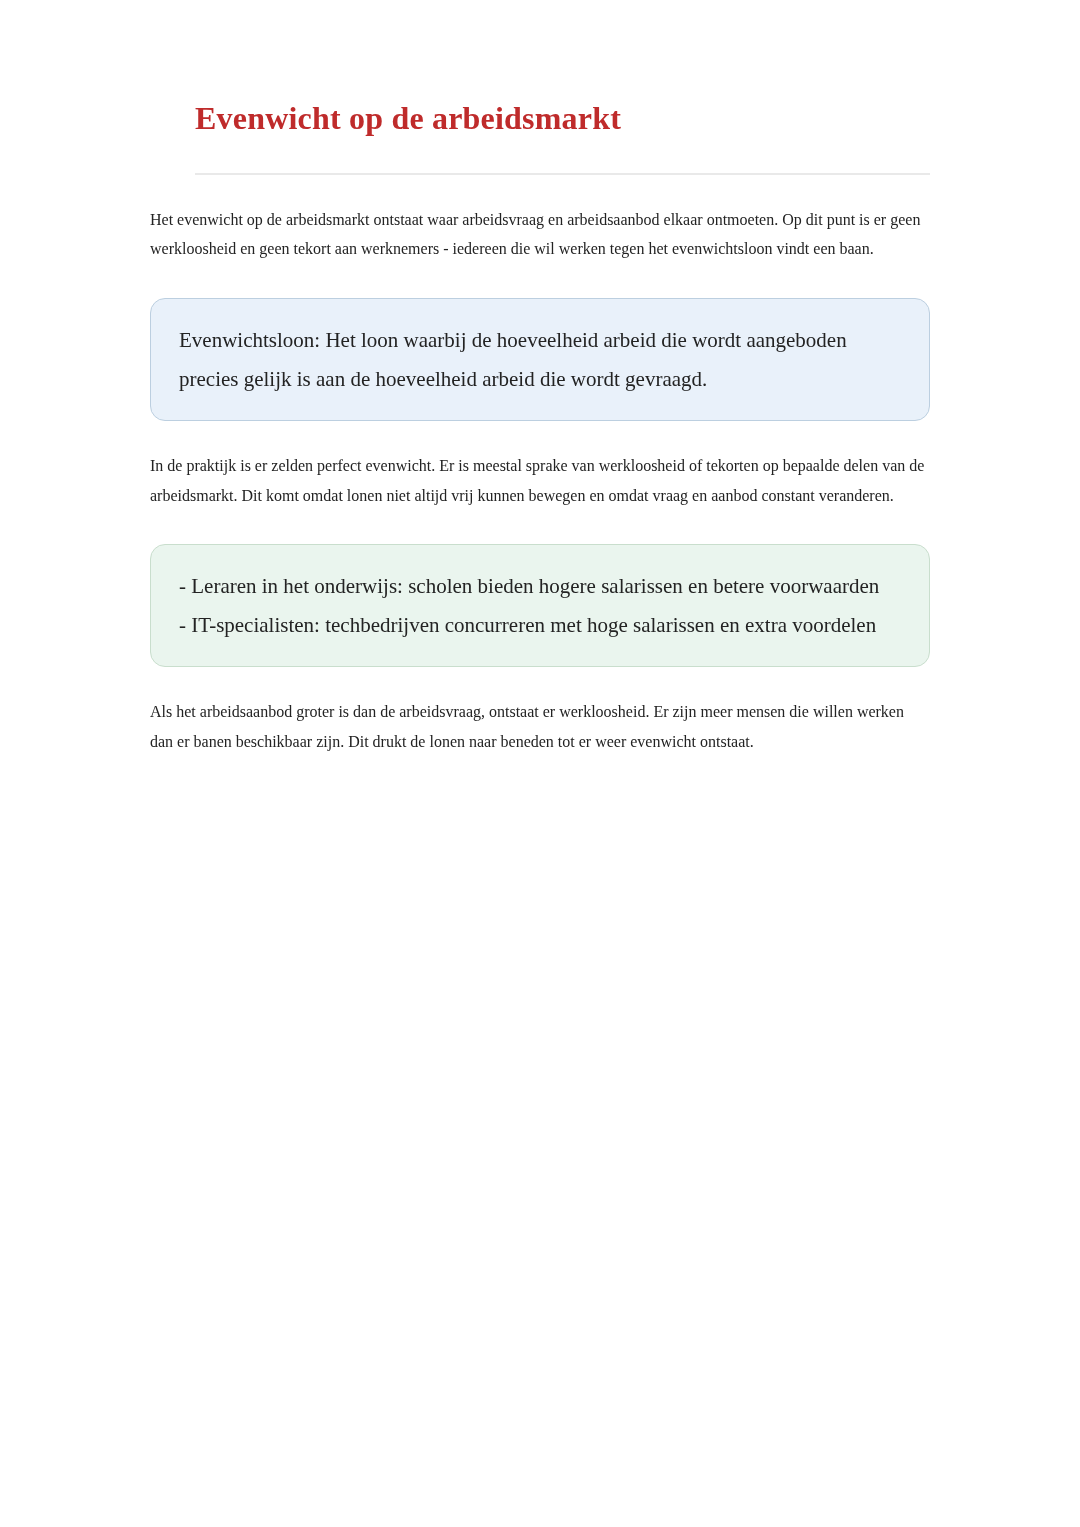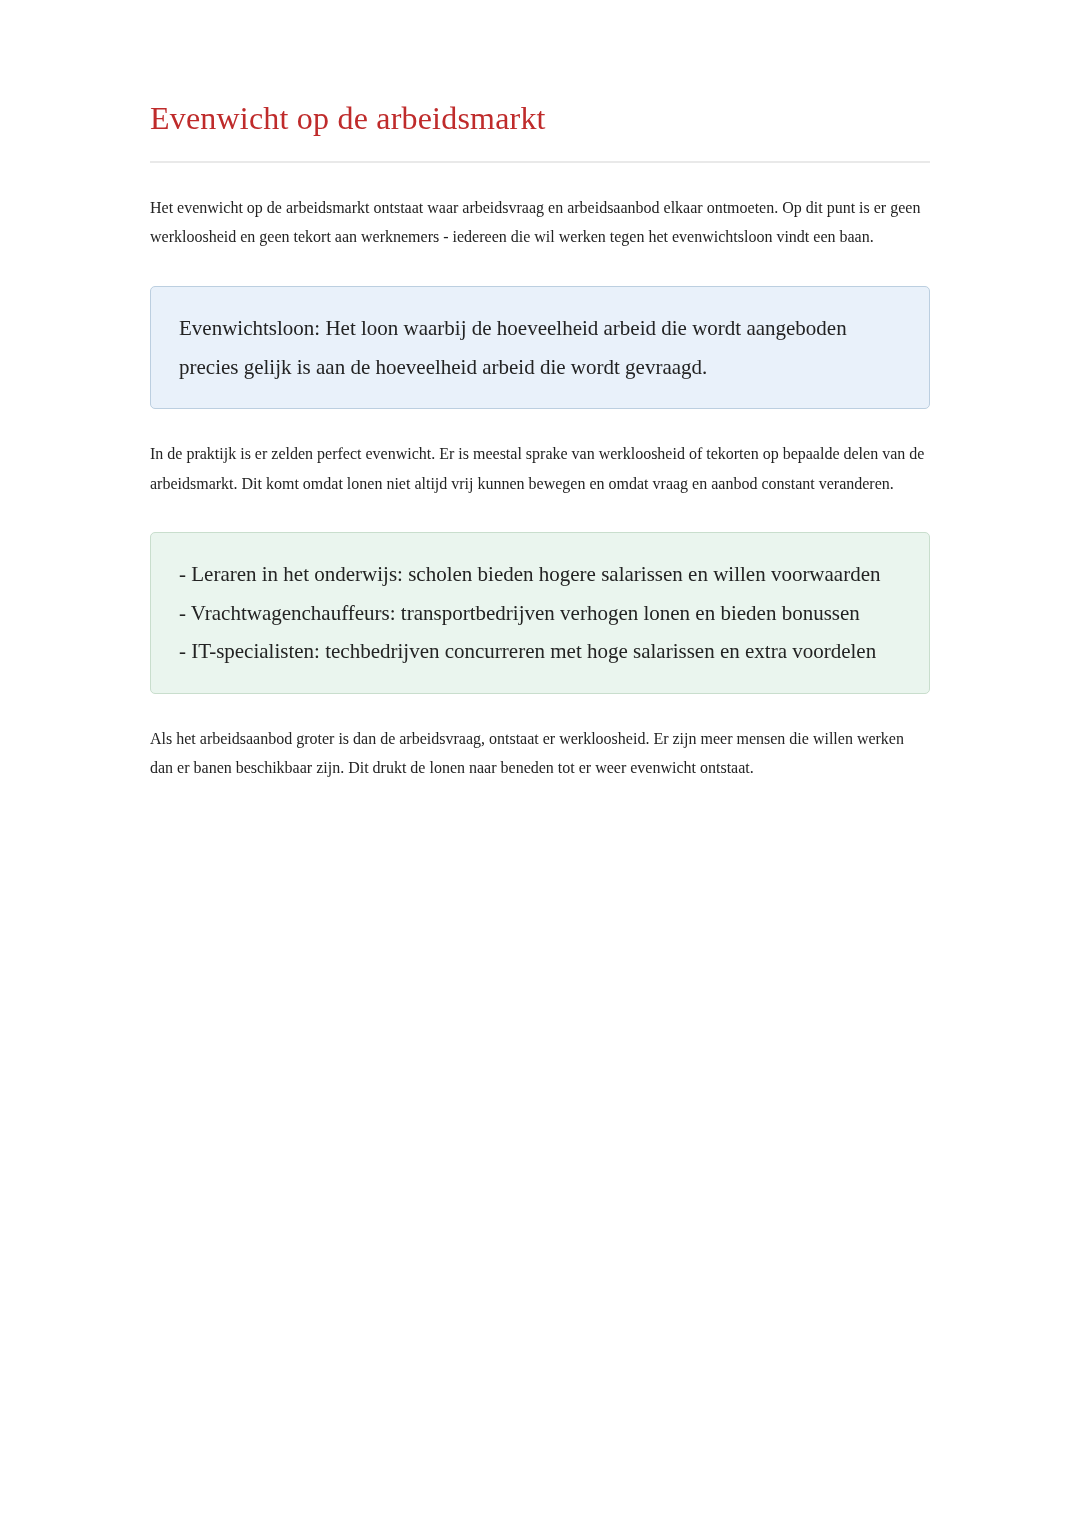--- a/index.html
+++ b/index.html
@@ -23,35 +23,36 @@
     color: var(--body-text);
   }
   .page {
     width: 780px;
     margin: 0 auto;
     padding-top: 100px;
     padding-bottom: 60px;
   }
   h1.page-title {
     font-size: 32px;
-    font-weight: 400;
+    font-weight: 700;
     color: var(--heading);
     letter-spacing: 0.2px;
-    padding-bottom: 24px;
+    padding-bottom: 36px;
     border-bottom: 2px solid var(--divider);
+    margin-left: 45px;
   }
   .body-copy p {
     font-size: 16px;
     line-height: 1.84;
     margin-top: 30px;
   }
   .callout {
     margin-top: 34px;
     padding: 22px 28px;
-    border-radius: 5px;
+    border-radius: 15px;
     font-size: 21px;
     line-height: 1.84;
   }
   .callout.definition {
     background: var(--definition-bg);
     border: 1px solid var(--definition-border);
   }
   .callout.example {
     background: var(--example-bg);
     border: 1px solid var(--example-border);
@@ -70,22 +71,21 @@
     <p>Het evenwicht op de arbeidsmarkt ontstaat waar arbeidsvraag en arbeidsaanbod elkaar ontmoeten. Op dit punt is er geen werkloosheid en geen tekort aan werknemers - iedereen die wil werken tegen het evenwichtsloon vindt een baan.</p>
 
     <aside class="callout definition">
       <span class="line">Evenwichtsloon: Het loon waarbij de hoeveelheid arbeid die wordt aangeboden precies gelijk is aan de hoeveelheid arbeid die wordt gevraagd.</span>
     </aside>
 
     <p>In de praktijk is er zelden perfect evenwicht. Er is meestal sprake van werkloosheid of tekorten op bepaalde delen van de arbeidsmarkt. Dit komt omdat lonen niet altijd vrij kunnen bewegen en omdat vraag en aanbod constant veranderen.</p>
 
 
     <aside class="callout example">
-      <span class="line">- Leraren in het onderwijs: scholen bieden hogere salarissen en willen voorwaarden</span>
-      <span class="line">- Vrachtwagenchauffeurs: transportbedrijven verhogen lonen en bieden bonussen</span>
+      <span class="line">- Leraren in het onderwijs: scholen bieden hogere salarissen en betere voorwaarden</span>
       <span class="line">- IT-specialisten: techbedrijven concurreren met hoge salarissen en extra voordelen</span>
     </aside>
 
     <p>Als het arbeidsaanbod groter is dan de arbeidsvraag, ontstaat er werkloosheid. Er zijn meer mensen die willen werken dan er banen beschikbaar zijn. Dit drukt de lonen naar beneden tot er weer evenwicht ontstaat.</p>
 
   </section>
 
 </main>
 
 </body></html>

